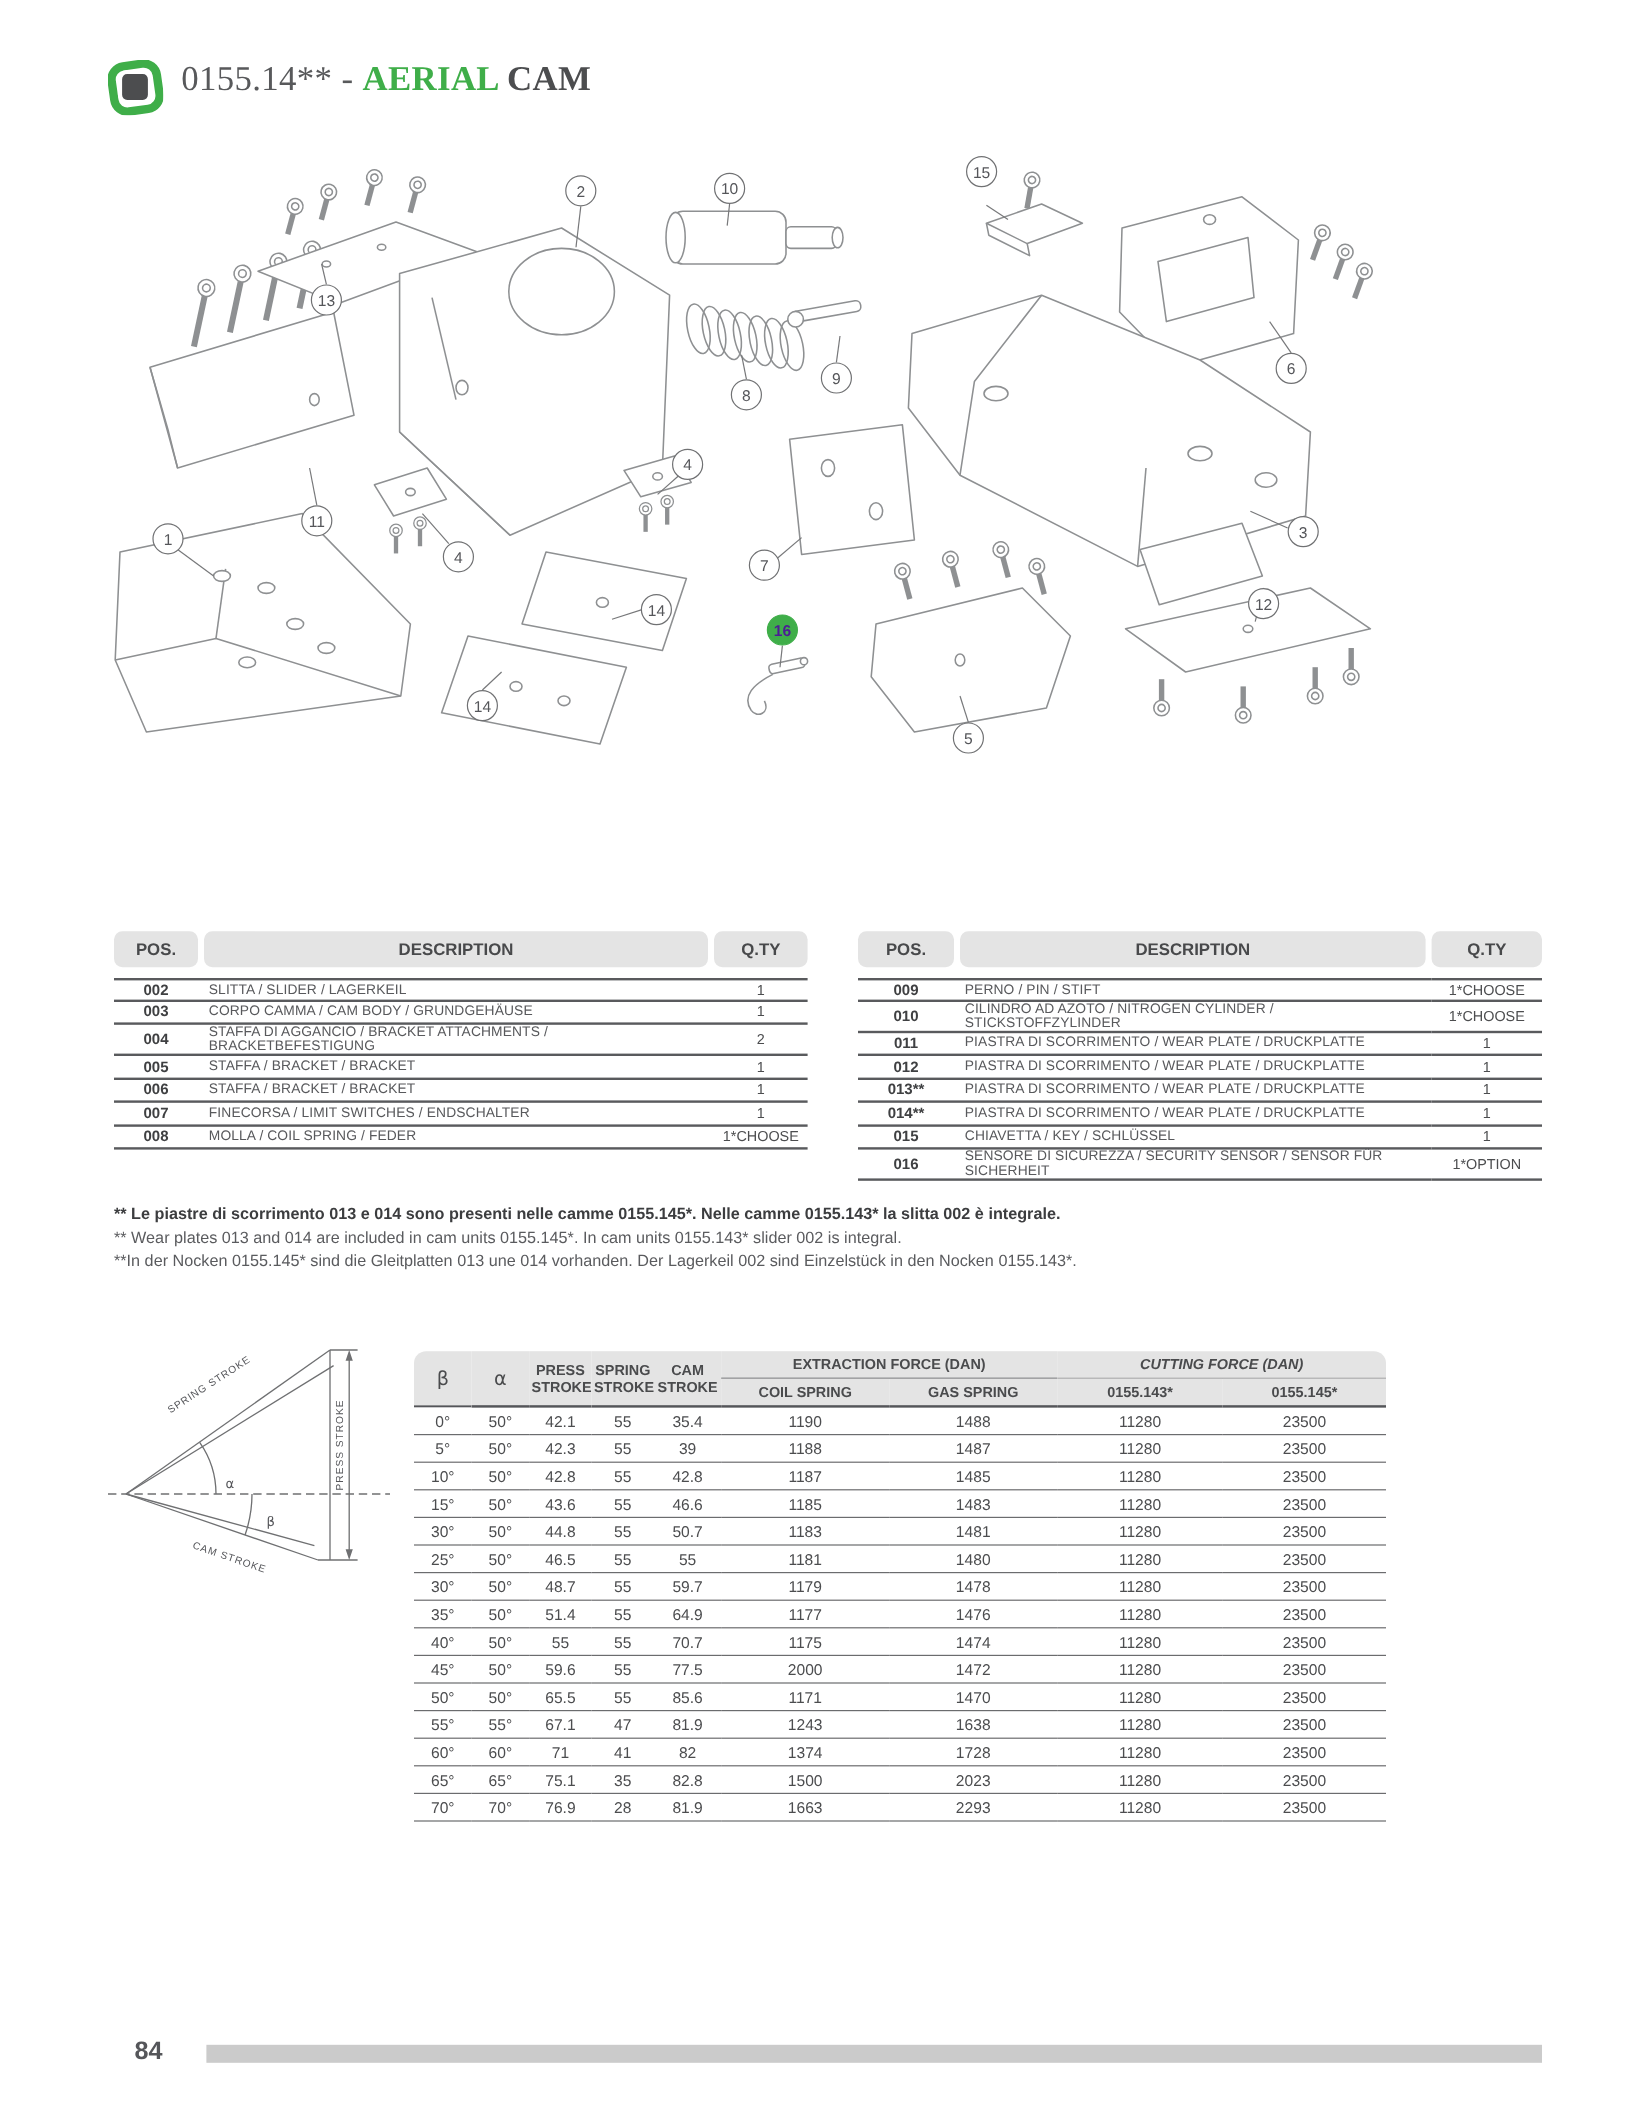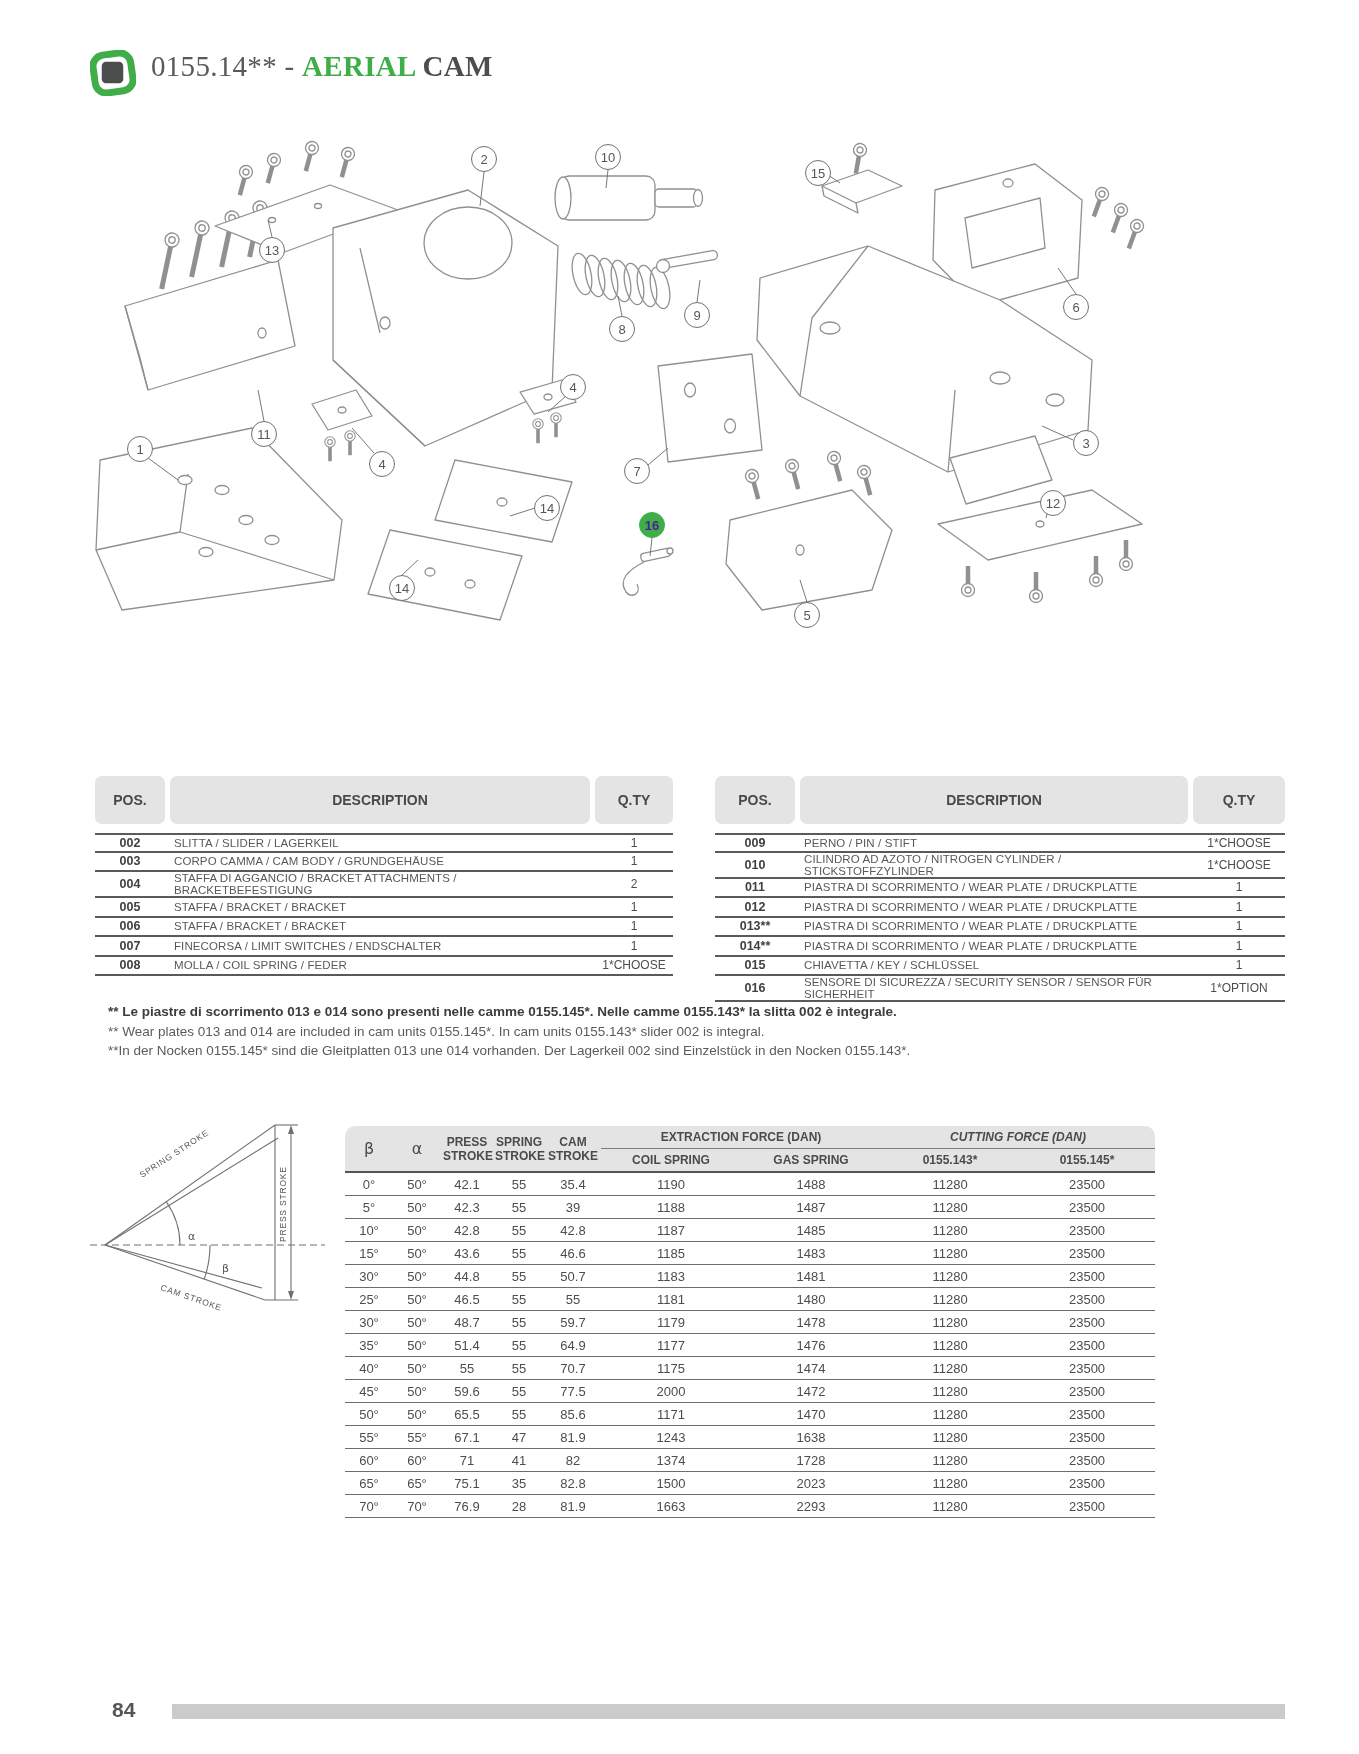--- a/index.html
+++ b/index.html
@@ -28,34 +28,34 @@
   .diagram svg.art{position:absolute;left:0;top:0;}
   .callout{
     position:absolute;width:26px;height:26px;border:1.5px solid #707173;border-radius:50%;
     background:#fff;display:flex;align-items:center;justify-content:center;
     font-size:13px;color:var(--ink);
   }
   .callout.filled{background:var(--green);border-color:var(--green);color:#4c1d95;font-weight:700;}
 
   
   .ptable{position:absolute;top:776px;}
-  .ptable .phead{display:flex;gap:5px;height:48px;}
+  .ptable .phead{display:flex;gap:5px;height:30px;}
   .ptable .phead .hbox{
     background:var(--hdrbg);border-radius:7px;display:flex;align-items:center;justify-content:center;
     font-weight:700;font-size:14px;color:#48494b;
   }
   .ptable table{border-collapse:separate;border-spacing:0;width:100%;margin-top:9px;}
   .ptable td{border-bottom:2px solid var(--line);height:19.5px;vertical-align:middle;padding:0;}
   .ptable tr:first-child td{border-top:2px solid var(--line);}
   .ptable td.c0{font-weight:700;font-size:12.5px;color:var(--ink-dark);text-align:center;}
   .ptable td.c1{font-size:11.5px;color:#58595c;padding-left:9px;letter-spacing:.1px;}
   .ptable td.c2{font-size:12px;text-align:center;color:#4c4d4f;}
 
   
-  .notes{position:absolute;left:108px;top:1002px;font-size:13.5px;line-height:19.5px;color:#5a5b5e;}
+  .notes{position:absolute;left:95px;top:1002px;font-size:13.5px;line-height:19.5px;color:#5a5b5e;}
   .notes .b{font-weight:700;color:#3c3d3f;}
 
   
   .strokefig{position:absolute;left:90px;top:1112px;width:250px;height:215px;}
 
   
   .ftable{position:absolute;left:345px;top:1126px;width:810px;}
   .ftable table{border-collapse:separate;border-spacing:0;width:100%;table-layout:fixed;}
   .ftable thead th{background:var(--hdrbg);font-size:12px;font-weight:700;color:#4a4b4d;padding:4px 2px;vertical-align:middle;}
   .ftable thead .greek{font-size:16px;font-weight:400;font-family:"DejaVu Sans",sans-serif;}
@@ -269,21 +269,21 @@
         <div class="callout" style="left: 1063px; top: 166px;">6</div>
         <div class="callout" style="left: 624px; top: 330px;">7</div>
         <div class="callout" style="left: 609px; top: 188px;">8</div>
         <div class="callout" style="left: 684px; top: 174px;">9</div>
         <div class="callout" style="left: 595px; top: 16px;">10</div>
         <div class="callout" style="left: 251px; top: 293px;">11</div>
         <div class="callout" style="left: 1040px; top: 362px;">12</div>
         <div class="callout" style="left: 259px; top: 109px;">13</div>
         <div class="callout" style="left: 534px; top: 367px;">14</div>
         <div class="callout" style="left: 389px; top: 447px;">14</div>
-        <div class="callout" style="left: 805px; top: 32px;">15</div>
+        <div class="callout" style="left: 805px; top: 2px;">15</div>
         <div class="callout filled" style="left: 639px; top: 384px;">16</div>
       </div>
   </div>
 
   <div class="ptable" style="left:95px;width:578px">
     <div class="phead">
       <div class="hbox" style="width:70px">POS.</div>
       <div class="hbox" style="flex:1">DESCRIPTION</div>
       <div class="hbox" style="width:78px">Q.TY</div>
     </div>

